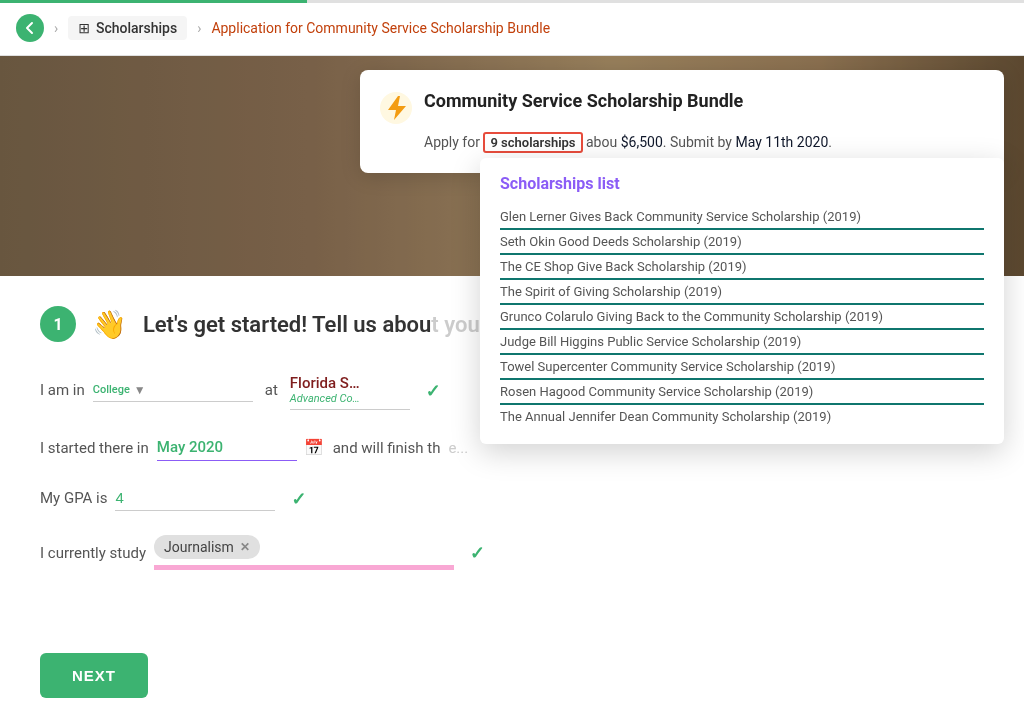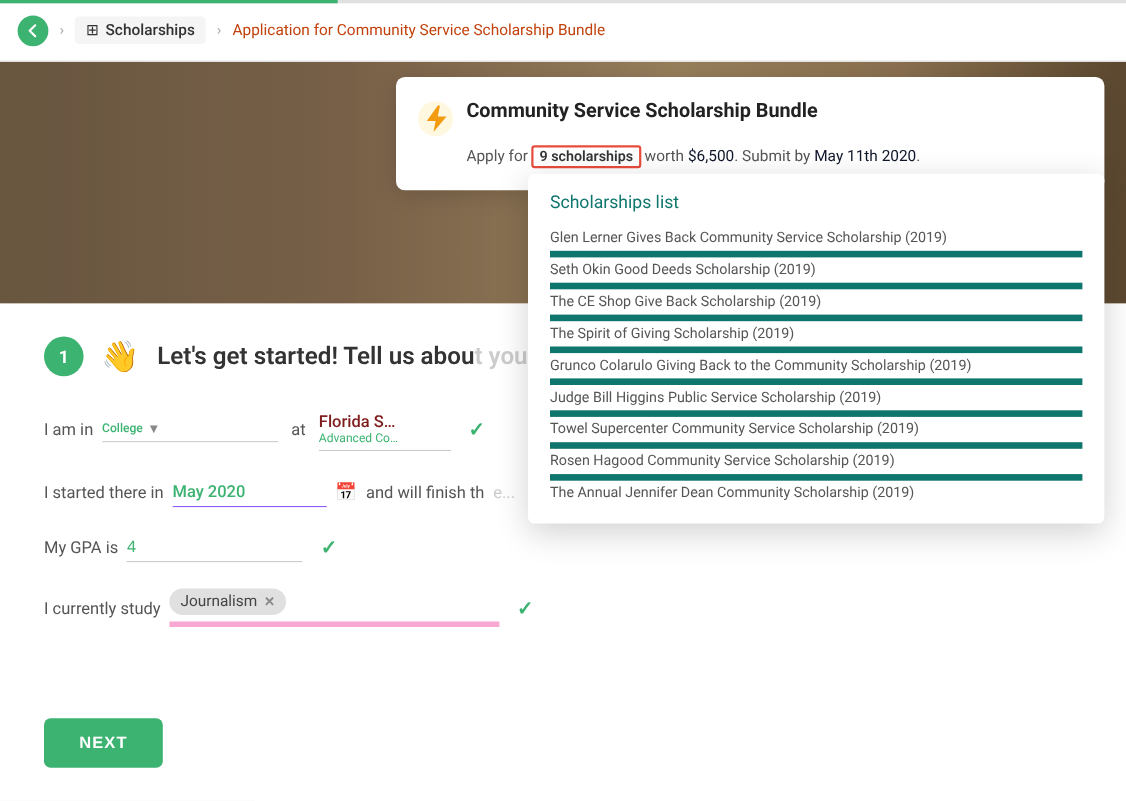--- a/index.html
+++ b/index.html
@@ -109,30 +109,30 @@
       left: 480px;
       right: 20px;
       background: #fff;
       border-radius: 6px;
       box-shadow: 0 8px 30px rgba(0,0,0,0.18);
       z-index: 20;
       padding: 16px 20px;
     }
     .popup-title {
       font-size: 16px;
-      font-weight: 400;
-      color: #0f766e;
+      font-weight: 700;
+      color: #8b5cf6;
       margin-bottom: 12px;
     }
     .popup-list { list-style: none; }
     .popup-list li {
       font-size: 13px;
       color: #555;
       padding: 4px 0;
-      border-bottom: 6px solid #0f766e;
+      border-bottom: 2px solid #0f766e;
       cursor: pointer;
     }
     .popup-list li:last-child { border-bottom: none; }
 
     
     .main-content {
       position: absolute;
       top: 276px;
       left: 0; right: 0;
       bottom: 0;
@@ -198,21 +198,21 @@
       font-size: 15px;
       font-weight: 500;
     }
     .at-label { color: #555; padding: 0 4px; }
     .florida-field {
       border-bottom: 1px solid #ccc;
       padding: 4px 0;
       min-width: 120px;
     }
     .florida-field .field-value { color: #7f1d1d; font-size: 15px; font-weight: 500; }
-    .florida-sub { font-size: 11px; color: #3cb371; }
+    .florida-sub { font-size: 11px; color: #3cb371; font-style: italic; }
     .checkmark { color: #3cb371; font-size: 18px; font-weight: 700; margin-left: 8px; }
     .calendar-icon { color: #555; font-size: 16px; cursor: pointer; }
     .gpa-input {
       border: none;
       border-bottom: 1px solid #ccc;
       font-size: 15px;
       color: #3cb371;
       font-weight: 500;
       width: 160px;
       outline: none;
@@ -302,21 +302,21 @@
 
 <div class="scholarship-banner">
   <div class="banner-title-row">
     <svg class="lightning-icon" viewBox="0 0 32 32" fill="none">
       <circle cx="16" cy="16" r="16" fill="#fff8e1"></circle>
       <path d="M18 4L8 18h8l-2 10 12-14h-8l2-10z" fill="#f39c12"></path>
     </svg>
     <span class="banner-title">Community Service Scholarship Bundle</span>
   </div>
   <div class="banner-subtitle">
-    <span>Apply for </span><span class="highlight-badge">9 scholarships</span><span> worth </span><strong>$6,500</strong><span>. Submit by </span><strong>May 11th 2020</strong><span>.</span>
+    <span>Apply for </span><span class="highlight-badge">9 scholarships</span><span> abou </span><strong>$6,500</strong><span>. Submit by </span><strong>May 11th 2020</strong><span>.</span>
   </div>
 </div>
 
 <div class="scholarships-popup">
   <div class="popup-title">Scholarships list</div>
   <ul class="popup-list" id="popup-list">
       <li>Glen Lerner Gives Back Community Service Scholarship (2019)</li>
       <li>Seth Okin Good Deeds Scholarship (2019)</li>
       <li>The CE Shop Give Back Scholarship (2019)</li>
       <li>The Spirit of Giving Scholarship (2019)</li>

